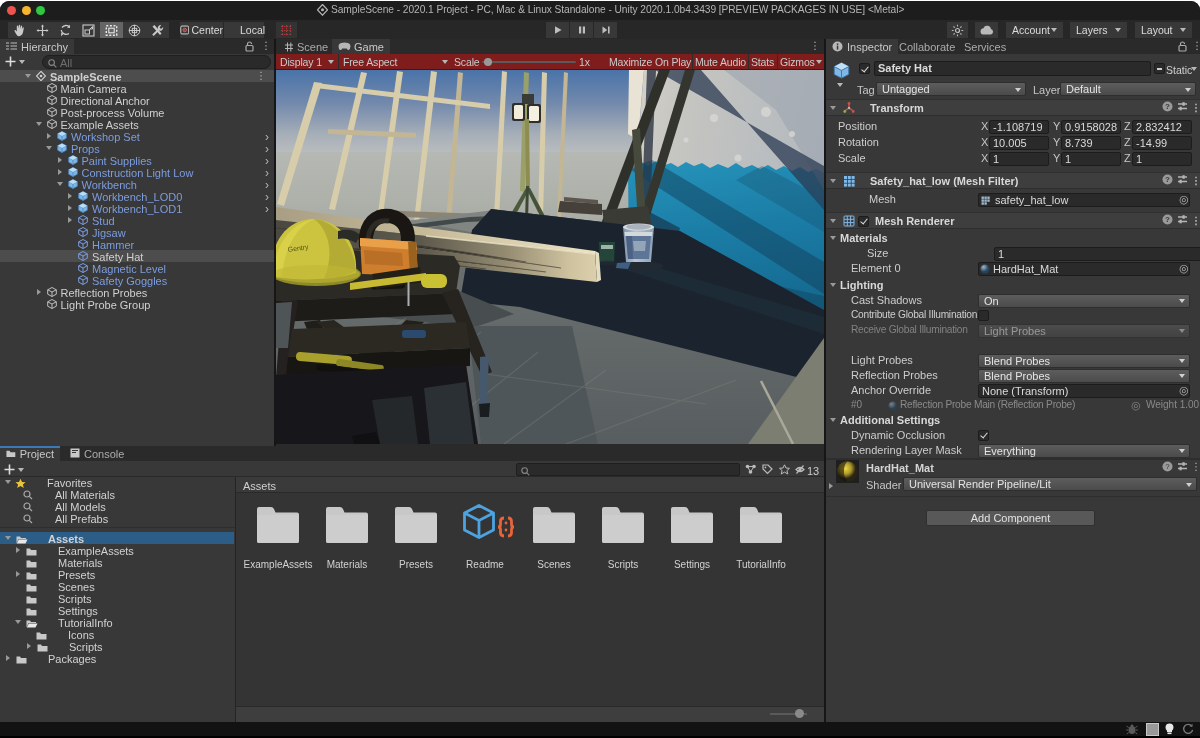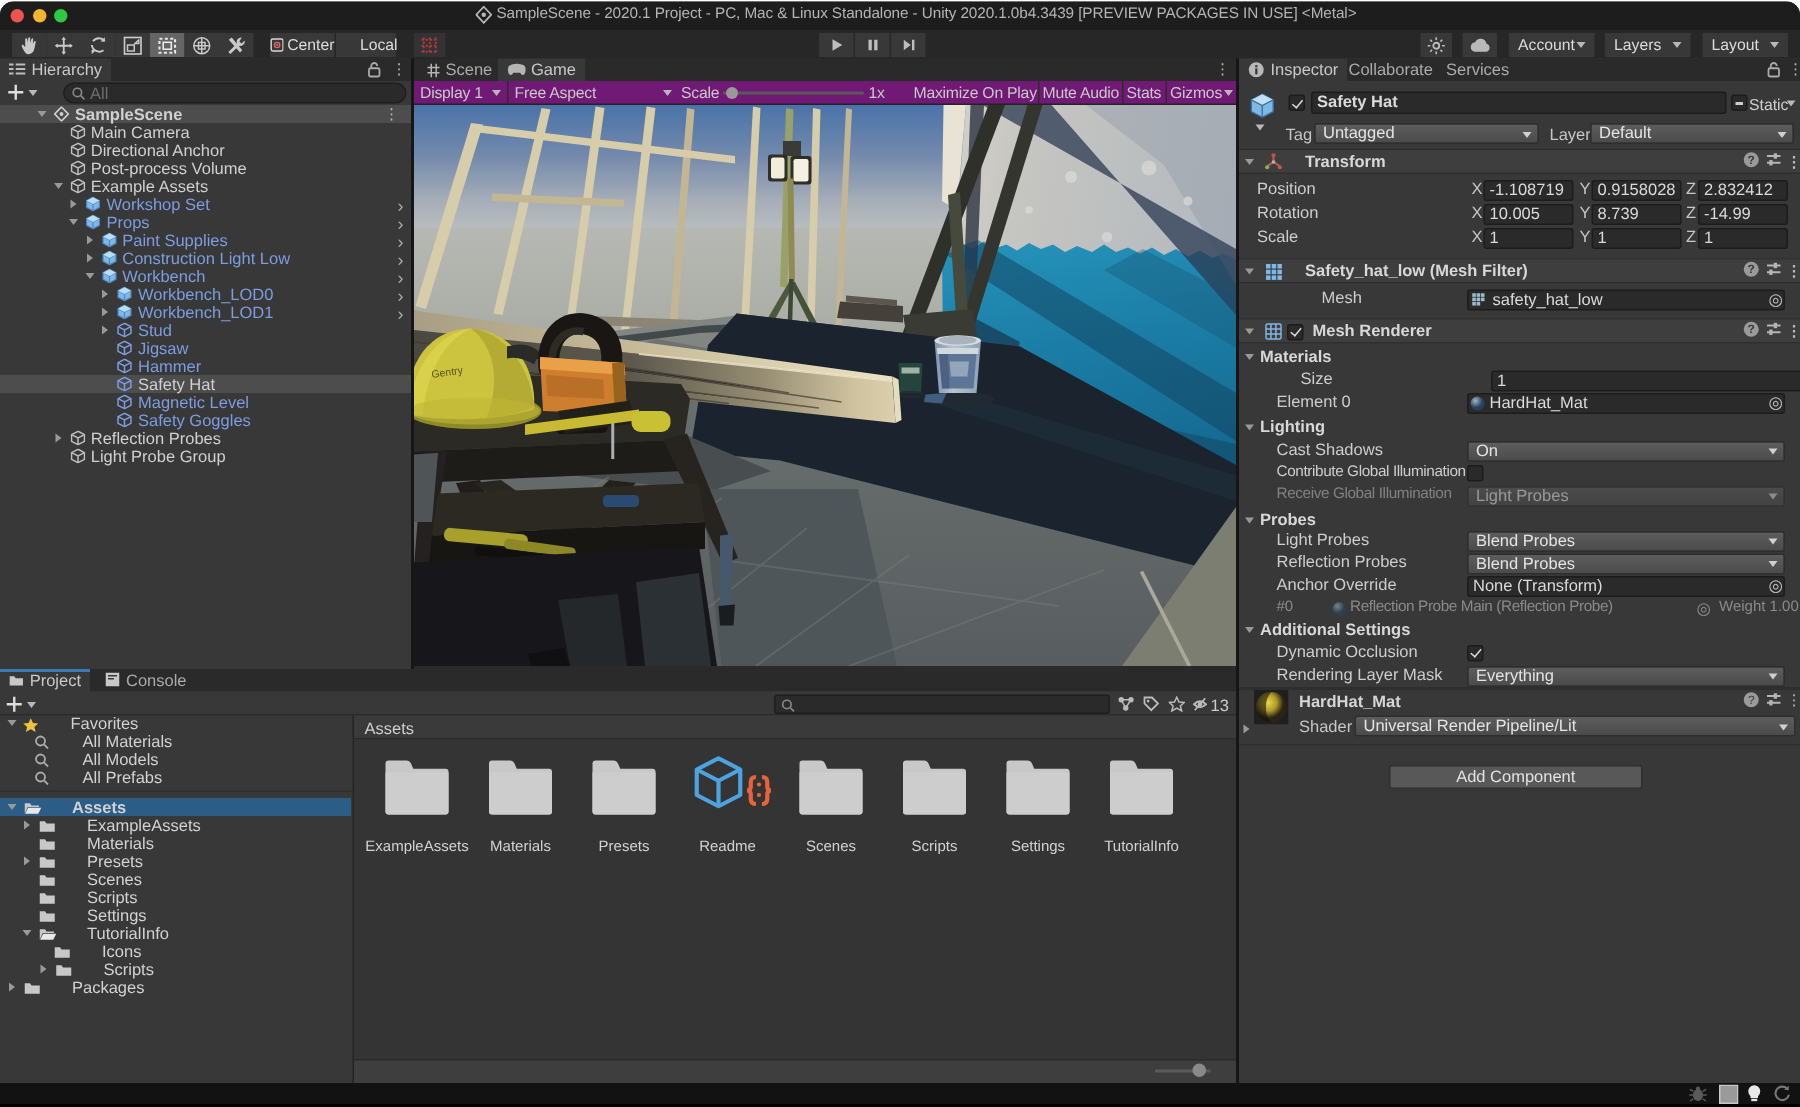--- a/index.html
+++ b/index.html
@@ -15,21 +15,21 @@
 .caret{width:0;height:0;border-left:3.5px solid transparent;border-right:3.5px solid transparent;border-top:4px solid #b8b8b8;display:inline-block;}
 .tab{position:absolute;top:0;height:15px;background:#383838;color:#c9c9c9;display:flex;align-items:center;padding:0 6px;gap:4px;font-size:11px;white-space:nowrap;}
 .tab.ina{background:transparent;color:#ababab;}
 #hier{position:absolute;left:0;top:38px;width:274px;height:407px;background:#383838;overflow:hidden;}
 .hrow{position:absolute;left:0;width:274px;height:12px;white-space:nowrap;font-size:11px;color:#d0d0d0;}
 .hrow span.nm{position:absolute;top:0.5px;}
 .blue{color:#7c9ddf;}
 .tri{position:absolute;width:0;height:0;border-left:3.5px solid transparent;border-right:3.5px solid transparent;border-top:4.5px solid #999;}
 .trir{position:absolute;width:0;height:0;border-top:3.5px solid transparent;border-bottom:3.5px solid transparent;border-left:4.5px solid #999;}
 #center{position:absolute;left:276px;top:38px;width:548px;height:407px;background:#2a2a2a;}
-#gbar{position:absolute;left:0;top:15px;width:548px;height:16px;background:#701a75;border-bottom:1px solid #232323;color:#c9c9c9;font-size:10.5px;letter-spacing:-0.15px;}
+#gbar{position:absolute;left:0;top:15px;width:548px;height:16px;background:#7f1d1d;border-bottom:1px solid #232323;color:#c9c9c9;font-size:10.5px;letter-spacing:-0.15px;}
 #insp{position:absolute;left:826px;top:38px;width:374px;height:683px;background:#383838;overflow:hidden;}
 .irow{position:absolute;left:0;width:374px;height:15px;color:#cdcdcd;font-size:11px;white-space:nowrap;}
 .irow span.lbl{position:absolute;top:1px;}
 .ihead{position:absolute;left:0;width:374px;height:17px;background:#3e3e3e;border-top:1px solid #303030;border-bottom:1px solid #2e2e2e;font-weight:bold;color:#d8d8d8;}
 .field{background:#2a2a2a;border:1px solid #1c1c1c;color:#dadada;font-size:11px;padding:0 3px;position:absolute;border-radius:2px;}
 .drop{background:linear-gradient(#5d5d5d,#4b4b4b);border:1px solid #2e2e2e;height:14px;color:#e4e4e4;font-size:11px;line-height:12px;padding:0 5px;position:absolute;border-radius:2px;}
 .drop .dar{position:absolute;right:4px;top:4.5px;width:0;height:0;border-left:3.5px solid transparent;border-right:3.5px solid transparent;border-top:4px solid #d0d0d0;}
 .cb{position:absolute;width:11px;height:11px;background:#2a2a2a;border:1px solid #1c1c1c;border-radius:2px;}
 .cb.ck:before{content:"";position:absolute;left:2.5px;top:0.5px;width:3px;height:6px;border:solid #dcdcdc;border-width:0 1.7px 1.7px 0;transform:rotate(40deg);}
 .gray{color:#828282;}
@@ -672,21 +672,21 @@
             <text x="5.5" y="8" font-size="8" text-anchor="middle" fill="#383838" font-family="Liberation Sans">?</text>
           </svg></span>
         <span class="abs" style="left:351px;top:1px;"><svg width="11" height="11" viewBox="0 0 11 11" style="">
             <path d="M1 3 10 3 M1 7.5 10 7.5" stroke="#b5b5b5" stroke-width="1.3"></path>
             <rect x="5.5" y="1.2" width="2.2" height="3.6" fill="#b5b5b5"></rect>
             <rect x="2.5" y="5.7" width="2.2" height="3.6" fill="#b5b5b5"></rect>
           </svg></span>
         <span class="kebab" style="position:absolute;left:365px;top:1.5px;">⋮</span>
       </div>
       <div class="irow" style="top:153px;">
-        <span class="lbl" style="left:28px;padding-left:27px;">Mesh</span>
+        <span class="lbl" style="left:16px;padding-left:27px;">Mesh</span>
         <span class="field" style="left:152px;top:0.5px;width:212px;height:14px;padding-left:16px;">safety_hat_low</span>
         <span class="abs" style="left:155px;top:3px;"><svg width="9" height="9" viewBox="0 0 9 9" style="">
             <g fill="#9db8cc">
               <rect x="0.5" y="0.5" width="2.4" height="2.4"></rect>
               <rect x="3.4" y="0.5" width="2.4" height="2.4"></rect>
               <rect x="6.3" y="0.5" width="2.4" height="2.4"></rect>
               <rect x="0.5" y="3.4" width="2.4" height="2.4"></rect>
               <rect x="3.4" y="3.4" width="2.4" height="2.4"></rect>
               <rect x="6.3" y="3.4" width="2.4" height="2.4"></rect>
               <rect x="0.5" y="6.3" width="2.4" height="2.4"></rect>
@@ -746,24 +746,20 @@
         <span class="lbl" style="left:25px;">Cast Shadows</span>
         <div class="drop" style="left:152px;top:0.5px;width:212px;">On<span class="dar"></span></div>
       </div>
       <div class="irow" style="top:269px;">
         <span class="lbl sm" style="left:25px;">Contribute Global Illumination</span>
         <span class="cb" style="left:152px;top:1.5px;"></span>
       </div>
       <div class="irow" style="top:284px;">
         <span class="lbl gray sm" style="left:25px;">Receive Global Illumination</span>
         <div class="drop" style="left:152px;top:0.5px;width:212px;opacity:0.55;">Light Probes<span class="dar"></span></div>
-      </div>
-      <div class="irow" style="top:301px;">
-        <span class="tri" style="left:4px;top:5px;"></span>
-        <span class="lbl" style="left:14px;font-weight:bold;color:#d8d8d8;">Probes</span>
       </div>
       <div class="irow" style="top:314px;">
         <span class="lbl" style="left:25px;">Light Probes</span>
         <div class="drop" style="left:152px;top:0.5px;width:212px;">Blend Probes<span class="dar"></span></div>
       </div>
       <div class="irow" style="top:329px;">
         <span class="lbl" style="left:25px;">Reflection Probes</span>
         <div class="drop" style="left:152px;top:0.5px;width:212px;">Blend Probes<span class="dar"></span></div>
       </div>
       <div class="irow" style="top:344px;">

